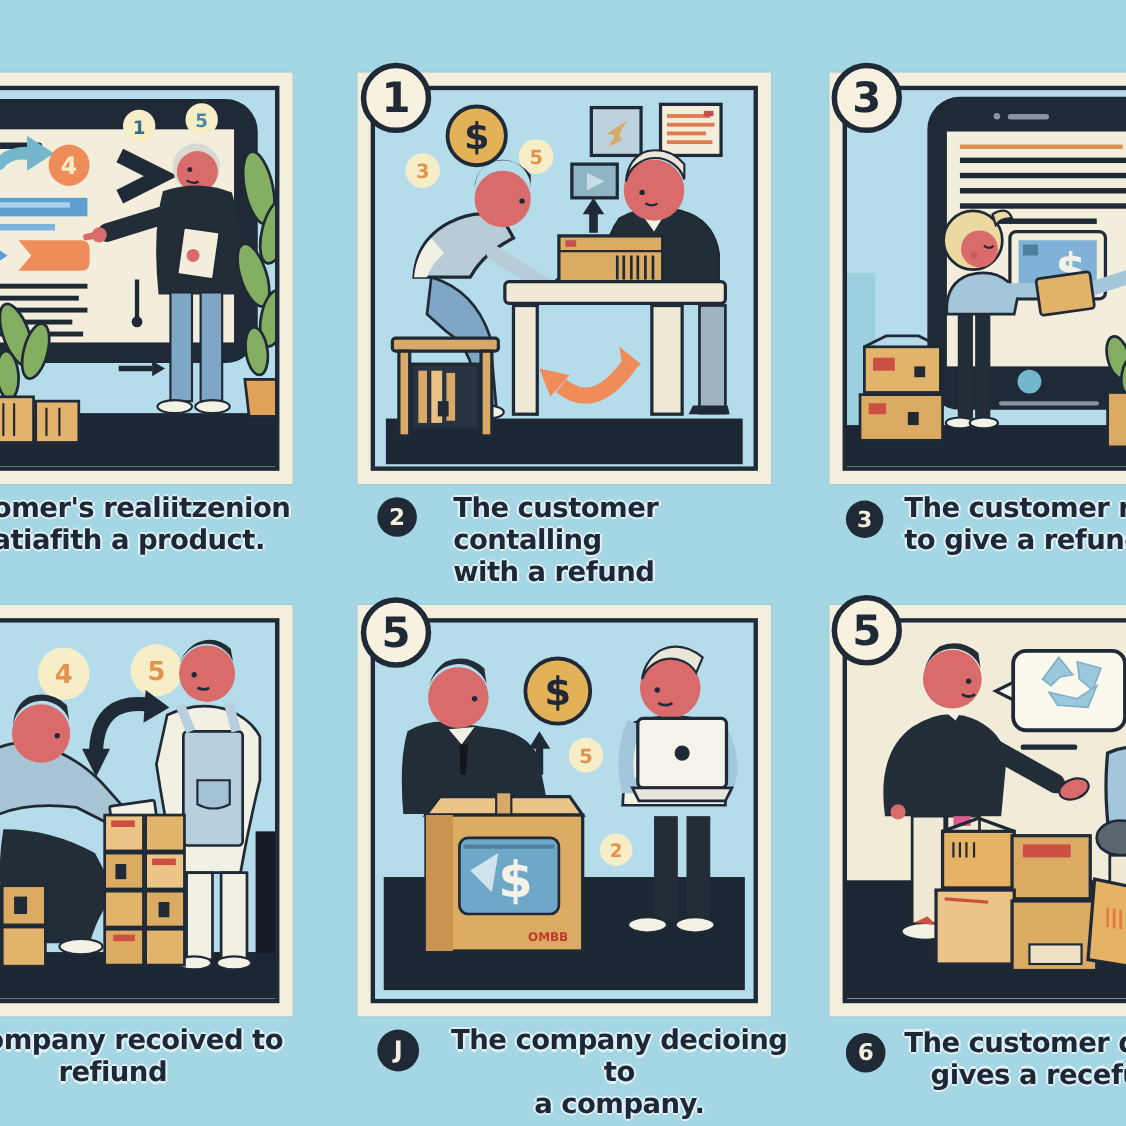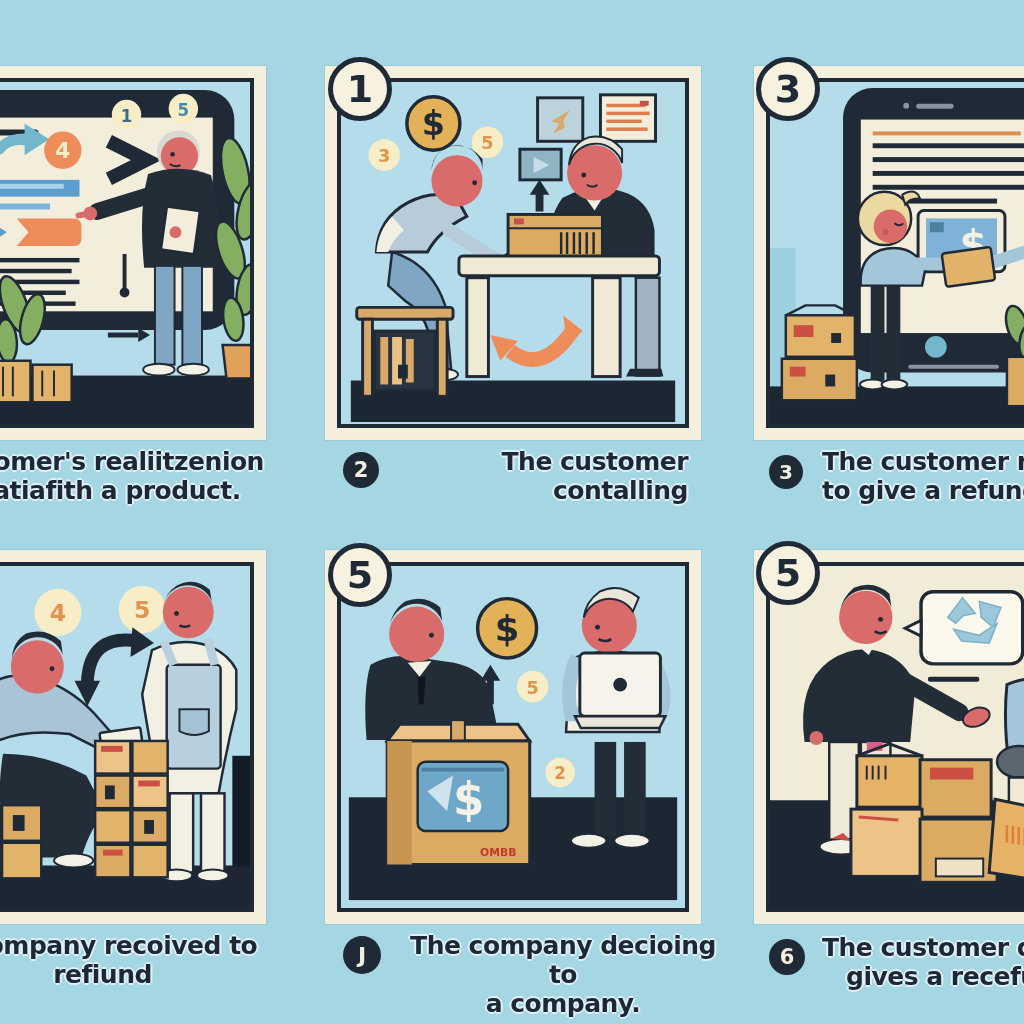--- a/index.html
+++ b/index.html
@@ -27,21 +27,21 @@
   .cap-badge{position:absolute;border-radius:50%;background:#1f2a36;color:#f3efdc;
     display:flex;align-items:center;justify-content:center;font-weight:bold;}
   .cb2{left:343px;top:452px;width:36px;height:36px;font-size:21px;}
   .cb3{left:769px;top:455px;width:34px;height:34px;font-size:20px;}
   .cb5{left:343px;top:936px;width:38px;height:38px;font-size:22px;}
   .cb6{left:769px;top:939px;width:36px;height:36px;font-size:21px;}
   .cap-text{position:absolute;color:#1d2735;font-weight:bold;font-size:25px;
     line-height:29px;letter-spacing:-0.5px;
     text-shadow:2px 0 0 #dff0f6,-2px 0 0 #dff0f6,0 2px 0 #dff0f6,0 -2px 0 #dff0f6;}
   .ct1{left:-70px;top:447px;width:340px;text-align:center;}
-  .ct2{left:388px;top:447px;width:300px;text-align:right;}
+  .ct2{left:412px;top:447px;width:300px;text-align:left;}
   .ct3{left:822px;top:447px;width:260px;text-align:left;white-space:nowrap;}
   .ct4{left:-70px;top:931px;width:345px;text-align:center;}
   .ct5{left:408px;top:931px;width:310px;text-align:center;}
   .ct6{left:822px;top:933px;width:260px;text-align:left;white-space:nowrap;}
   .ct6 .l2{padding-left:24px;}
   svg text{font-family:"DejaVu Sans",sans-serif;font-weight:bold;}
 </style>
 </head>
 <body>
 
@@ -482,20 +482,21 @@
   <div class="panel-badge pb6">5</div>
 
   <div class="cap-text ct1">
     <div class="l1">customer's realiitzenion</div>
     <div class="l2">itsatiafith a product.</div>
   </div>
 
   <div class="cap-badge cb2">2</div>
   <div class="cap-text ct2">
     <div class="l1">The customer contalling</div>
+    <div class="l2">with a refund</div>
   </div>
 
   <div class="cap-badge cb3">3</div>
   <div class="cap-text ct3">
     <div class="l1">The customer reci</div>
     <div class="l2">to give a refund</div>
   </div>
 
   <div class="cap-text ct4">
     <div class="l1">e company recoived to</div>

